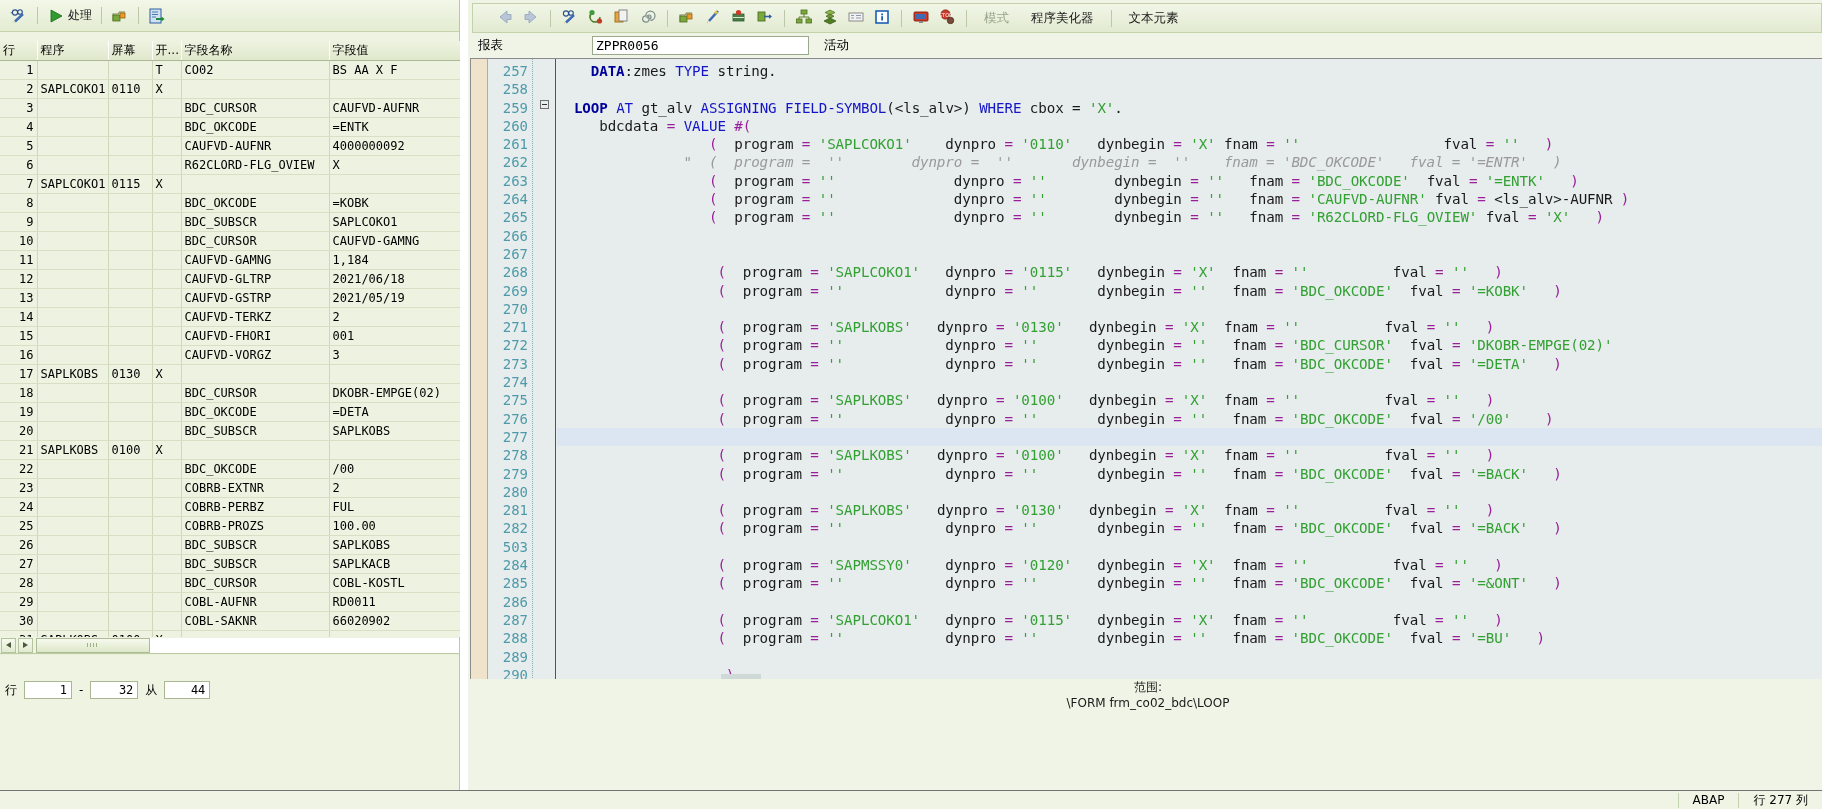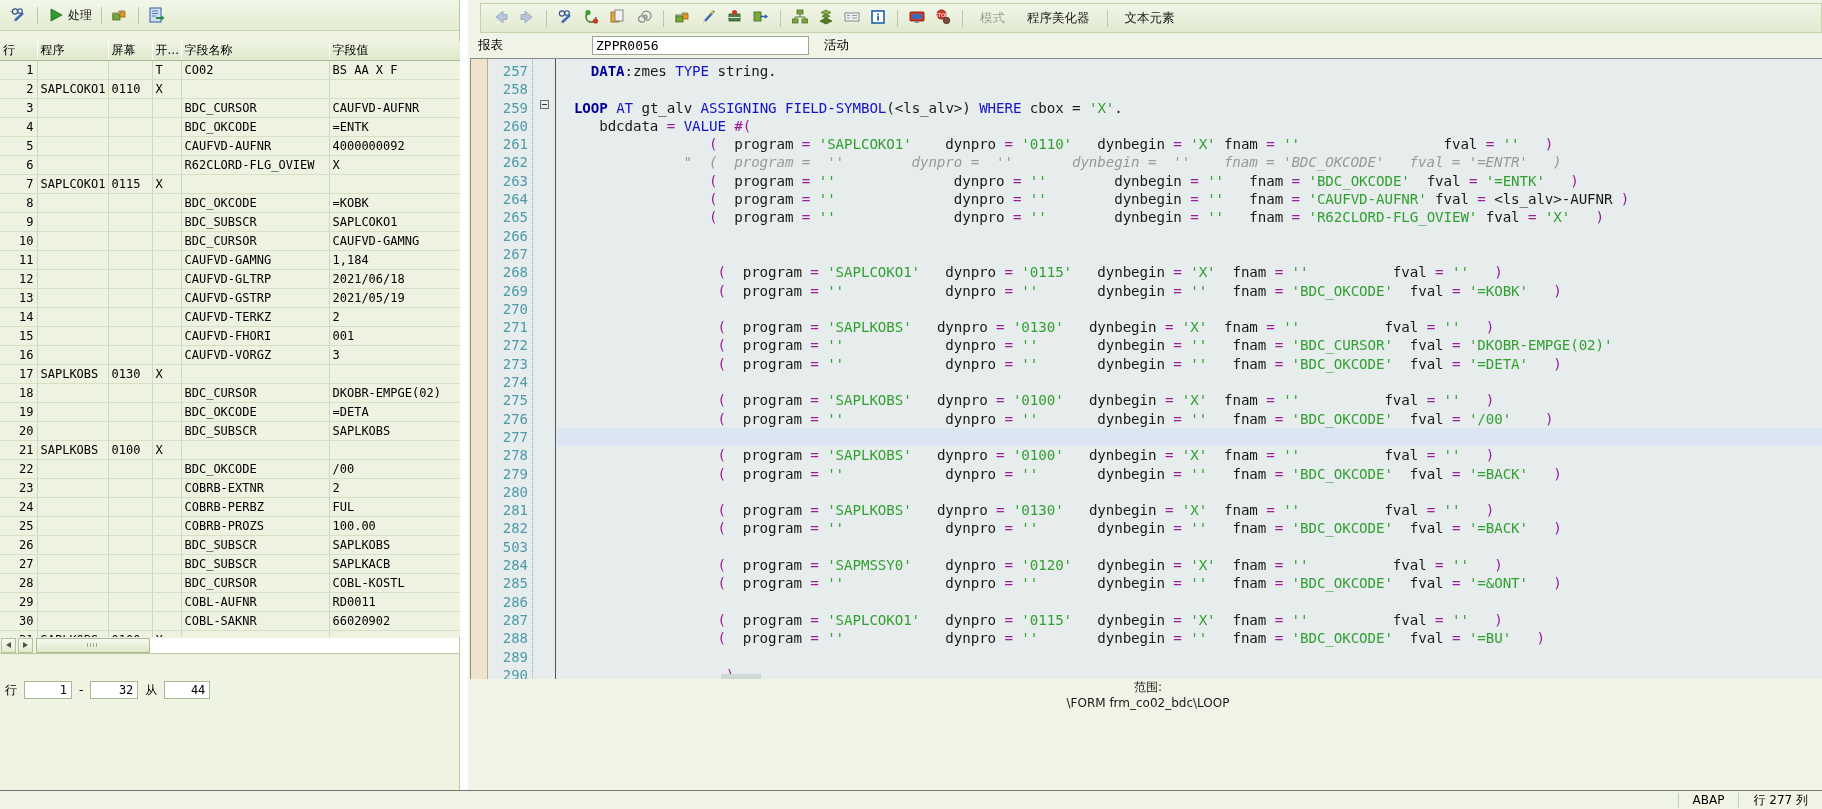--- a/index.html
+++ b/index.html
@@ -13,24 +13,24 @@
   }
   #app { position: relative; width: 1822px; height: 809px; }
 
   
   #left-panel {
     position: absolute; left: 0; top: 0; width: 460px; height: 809px;
     background: #e9f0da;
     border-right: 1px solid #b9c9a0;
   }
   #left-toolbar {
-    height: 20px;
+    height: 32px;
     background: linear-gradient(#f2f7e8,#e4ecd2);
     border-bottom: 1px solid #c4d3ac;
-    display: flex; align-items: center; padding: 15px 6px;
+    display: flex; align-items: center; padding: 4px 6px;
   }
   .tb-sep { width: 1px; height: 17px; background: #bcc9a8; margin: 0 5px; }
   .tb-btn {
     display: flex; align-items: center; gap: 3px;
     height: 22px; padding: 0 3px; cursor: default;
     border: 1px solid transparent; border-radius: 2px;
   }
   .tb-label { font-size: 12px; color: #1a1a1a; white-space: nowrap; }
   .icn { display: inline-block; width: 18px; height: 18px; position: relative; flex: 0 0 18px;}
 
@@ -124,21 +124,21 @@
 
   
   #right-panel {
     position: absolute; left: 468px; top: 0; width: 1354px; height: 809px;
     background: #f0f4e6;
   }
   #se-toolbar {
     position: absolute; left: 4px; top: 3px; right: 0; height: 30px;
     background: linear-gradient(#f1f6e7,#e2ead1);
     border: 1px solid #c3d2ab; border-left: 1px solid #c3d2ab;
-    display: flex; align-items: center; padding: 0 8px; gap: 2px; margin-left: 8px;
+    display: flex; align-items: center; padding: 0 20px; gap: 2px;
   }
   .se-ibtn { width: 24px; height: 24px; display:flex; align-items:center; justify-content:center;
              border:1px solid transparent; border-radius:2px; }
   .se-txt { padding: 0 10px; font-family:"DejaVu Sans",sans-serif; font-size: 12.5px; color:#1b1b1b; white-space:nowrap; }
   .se-txt.dim { color: #9aa48c; }
 
   #se-rowbar {
     position: absolute; left: 4px; top: 34px; width: 1349px; height: 22px;
     display: flex; align-items: center;
   }

